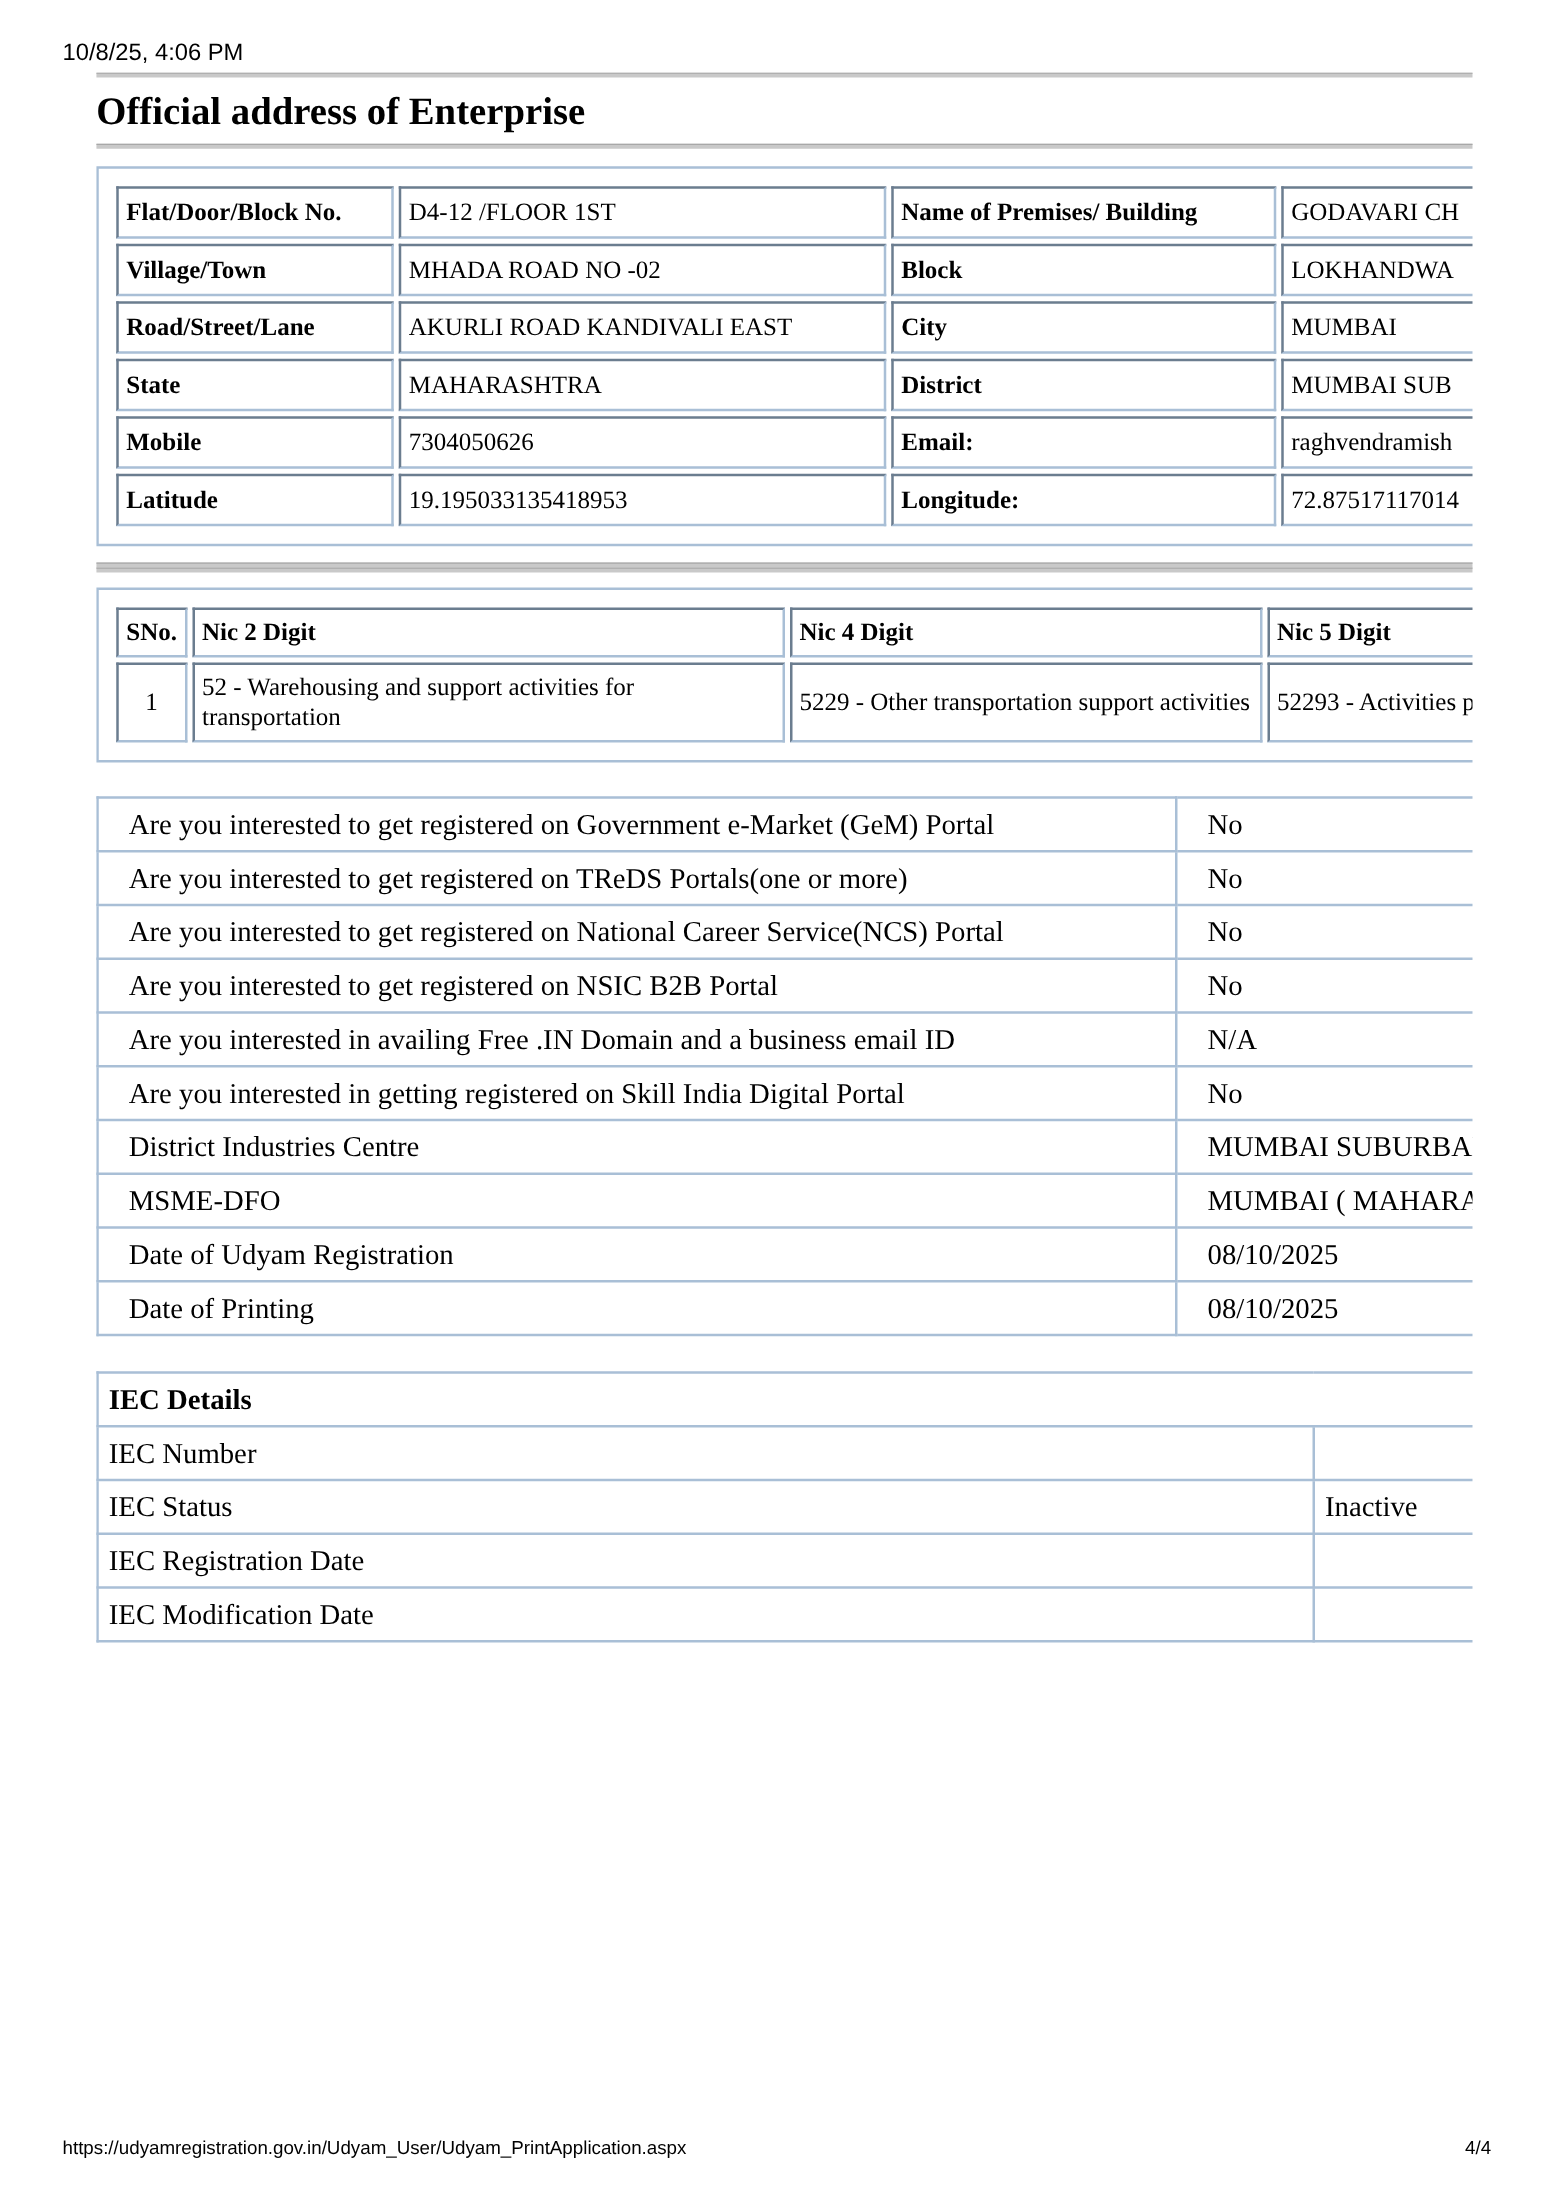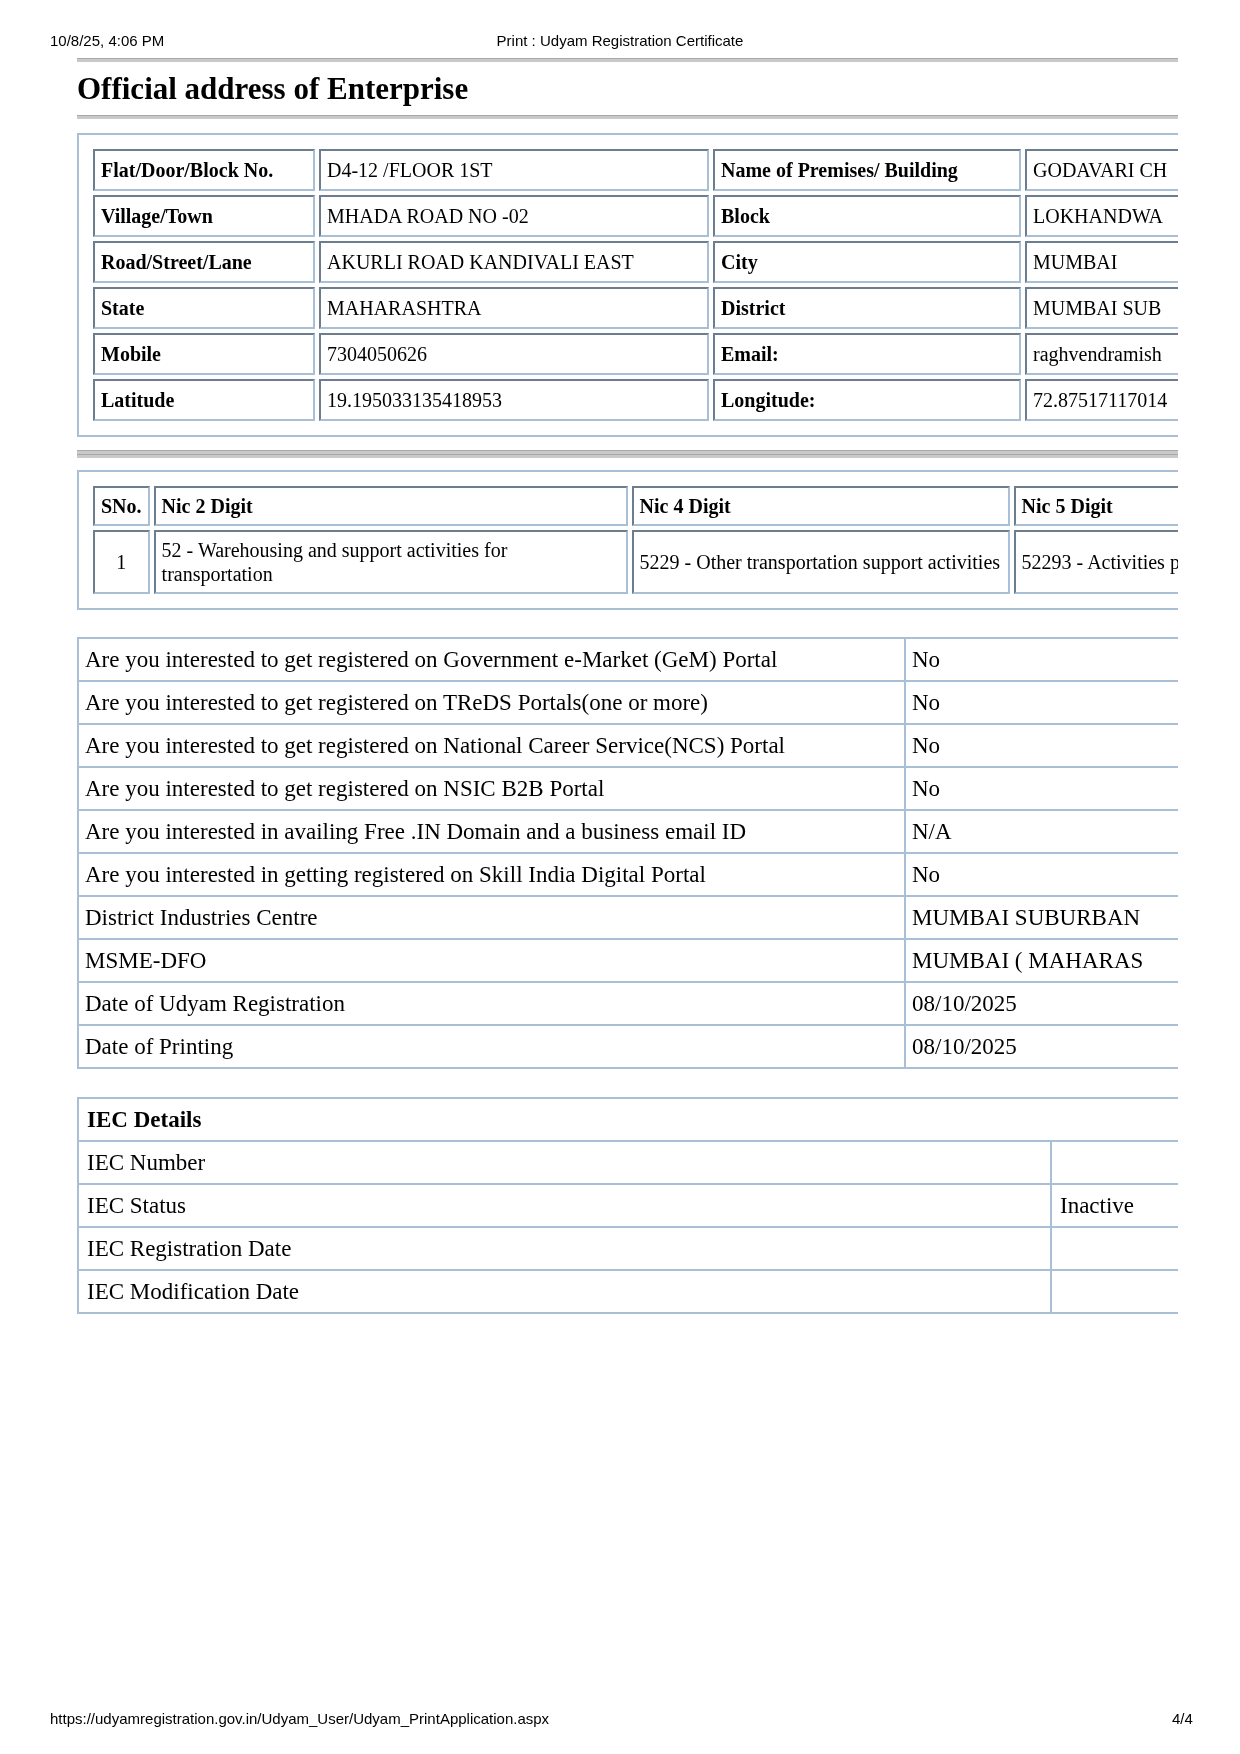--- a/index.html
+++ b/index.html
@@ -1,18 +1,18 @@
 <!DOCTYPE html>
 <html><head>
 <meta charset="utf-8">
 <style>
   html, body { margin: 0; padding: 0; background: #ffffff; }
   body { width: 1240px; height: 1754px; position: relative; overflow: hidden; font-family: "Liberation Serif", serif; color: #000; }
 
-  .print-header { position: absolute; top: 30px; left: 0; width: 1228px; height: 24px; font-family: "Liberation Sans", sans-serif; font-size: 15px; }
+  .print-header { position: absolute; top: 30px; left: 0; width: 1228px; height: 24px; font-family: "Liberation Sans", sans-serif; font-size: 19px; }
   .print-header .date { position: absolute; left: 50px; top: 2px; }
   .print-header .title { position: absolute; left: 0; width: 1240px; text-align: center; top: 2px; }
 
   .print-footer { position: absolute; top: 1710px; left: 0; width: 1240px; font-family: "Liberation Sans", sans-serif; font-size: 15px; }
   .print-footer .url { position: absolute; left: 50px; }
   .print-footer .page { position: absolute; left: 1172px; }
 
   .viewport { position: absolute; left: 77px; top: 58px; width: 1101px; height: 1280px; overflow: hidden; }
 
   hr.sep { border: none; height: 3px; background: #c9c9c9; border-top: 1px solid #a8a8a8; margin: 0; width: 1400px; }
@@ -34,34 +34,33 @@
   table.addr td.c4 { width: 400px; }
 
   table.nic th { font-weight: bold; height: 24px; }
   table.nic td { line-height: 24px; }
   table.nic .sno { width: 40px; text-align: center; }
   table.nic .n2 { width: 458px; }
   table.nic .n4 { width: 362px; }
   table.nic .n5 { width: 400px; }
 
   table.qa { border-collapse: collapse; font-size: 23px; width: 1400px; }
-  table.qa td { border: 2px solid #a9bfd6; padding: 0 6px; height: 41px; }
+  table.qa td { border: 2px solid #a9bfd6; padding: 0 24px; height: 41px; }
   table.qa td.q { width: 813px; }
 
   table.iec { border-collapse: collapse; font-size: 23px; width: 1400px; }
   table.iec td { border: 2px solid #a9bfd6; padding: 0 8px; height: 41px; }
   table.iec td.k { width: 955px; }
   table.iec th { text-align: left; font-weight: bold; border: 2px solid #a9bfd6; padding: 0 8px; height: 41px; }
 </style>
 </head>
 <body>
 
 <div class="print-header">
   <span class="date">10/8/25, 4:06 PM</span>
-  <span class="title">Print : Udyam Registration Certificate</span>
 </div>
 
 <div class="viewport">
 
   <hr class="sep">
   <h2 class="section-title">Official address of Enterprise</h2>
   <hr class="sep">
   <div style="height:14px"></div>
 
   <div class="frame">

